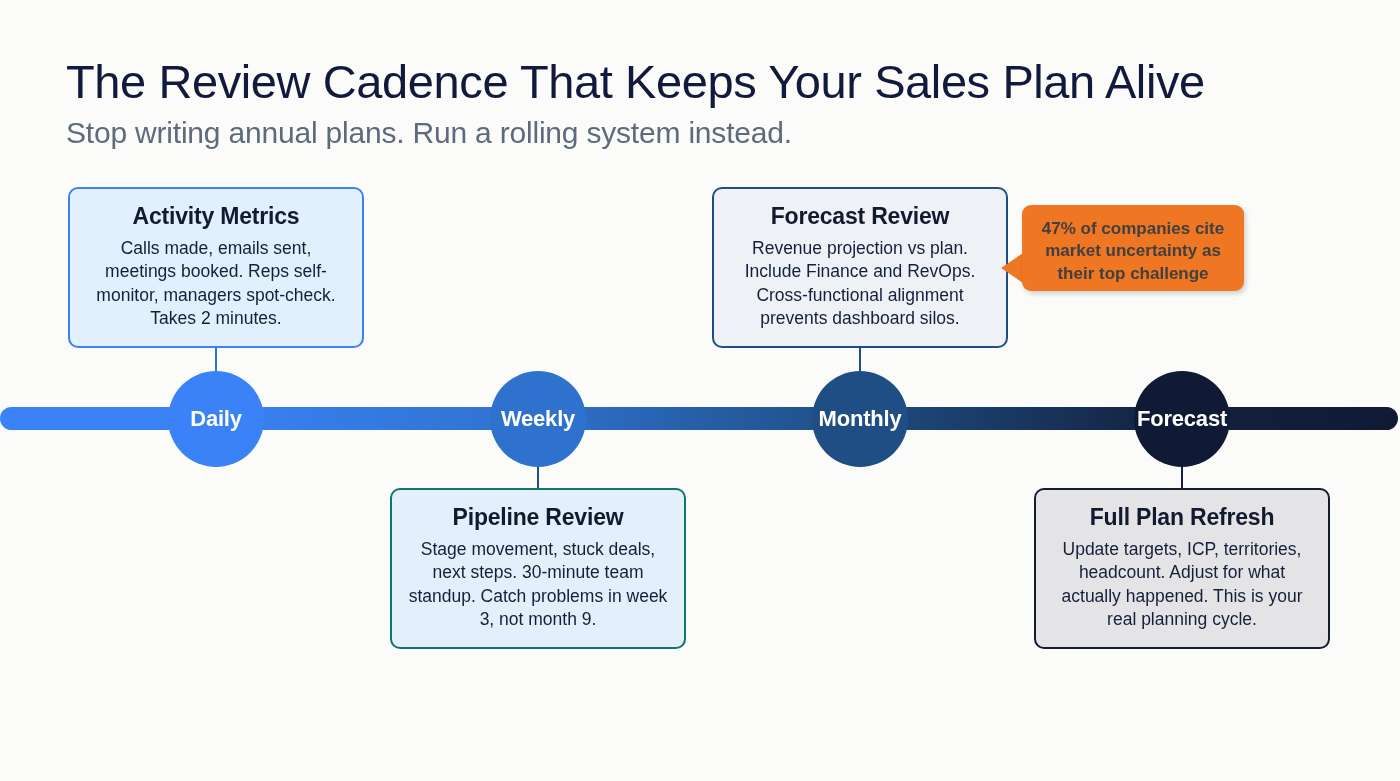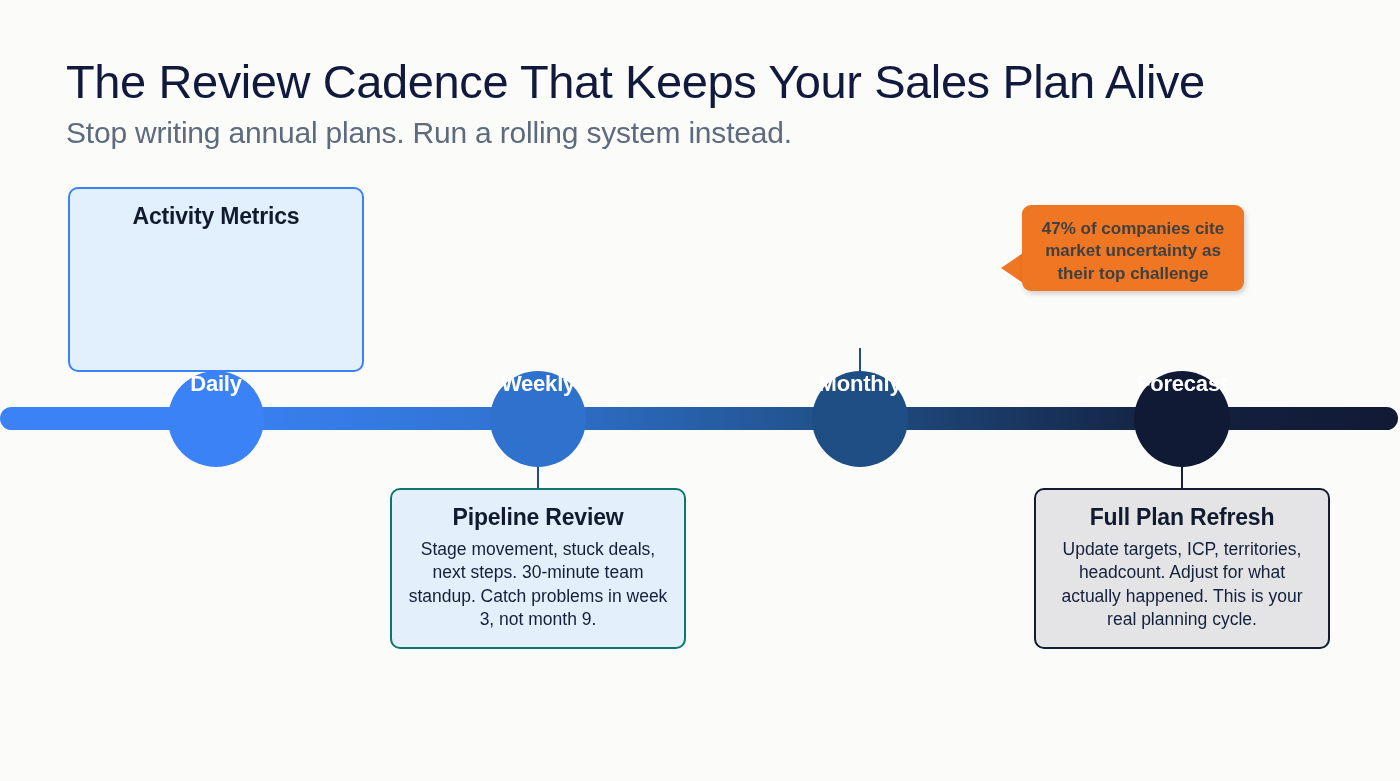--- a/index.html
+++ b/index.html
@@ -59,20 +59,21 @@
         #101a35 100%);
   }
 
   
   .node {
     position: absolute;
     width: 96px;
     height: 96px;
     border-radius: 50%;
     display: flex;
+    align-items: center;
     justify-content: center;
     color: #ffffff;
     font-size: 22px;
     font-weight: bold;
     letter-spacing: -0.2px;
   }
 
   
   .stem {
     position: absolute;
@@ -184,24 +185,29 @@
   <div class="node" style="left:490px; top:371px; background:#2f72ce;">
     <span>Weekly</span>
   </div>
   <div class="node" style="left:812px; top:371px; background:#1f4e84;">
     <span>Monthly</span>
   </div>
   <div class="node" style="left:1134px; top:371px; background:#101a35;">
     <span>Forecast</span>
   </div>
 
-  <div class="card light-blue" style="left:68px; top:187px; width:296px; height:185px;">
+  <div class="card light-blue" style="left:68px; top:187px; width:296px; height:161px;">
     <div class="card-title">Activity Metrics</div>
-  </div>
-
+    <div class="card-body">Calls made, emails sent, meetings booked. Reps self-monitor, managers spot-check. Takes 2 minutes.</div>
+  </div>
+
+  <div class="card steel" style="left:712px; top:187px; width:296px; height:161px;">
+    <div class="card-title">Forecast Review</div>
+    <div class="card-body">Revenue projection vs plan. Include Finance and RevOps. Cross-functional alignment prevents dashboard silos.</div>
+  </div>
 
   <div class="card pipeline" style="left:390px; top:488px; width:296px; height:161px;">
     <div class="card-title">Pipeline Review</div>
     <div class="card-body">Stage movement, stuck deals, next steps. 30-minute team standup. Catch problems in week 3, not month 9.</div>
   </div>
 
   <div class="card gray" style="left:1034px; top:488px; width:296px; height:161px;">
     <div class="card-title">Full Plan Refresh</div>
     <div class="card-body">Update targets, ICP, territories, headcount. Adjust for what actually happened. This is your real planning cycle.</div>
   </div>

